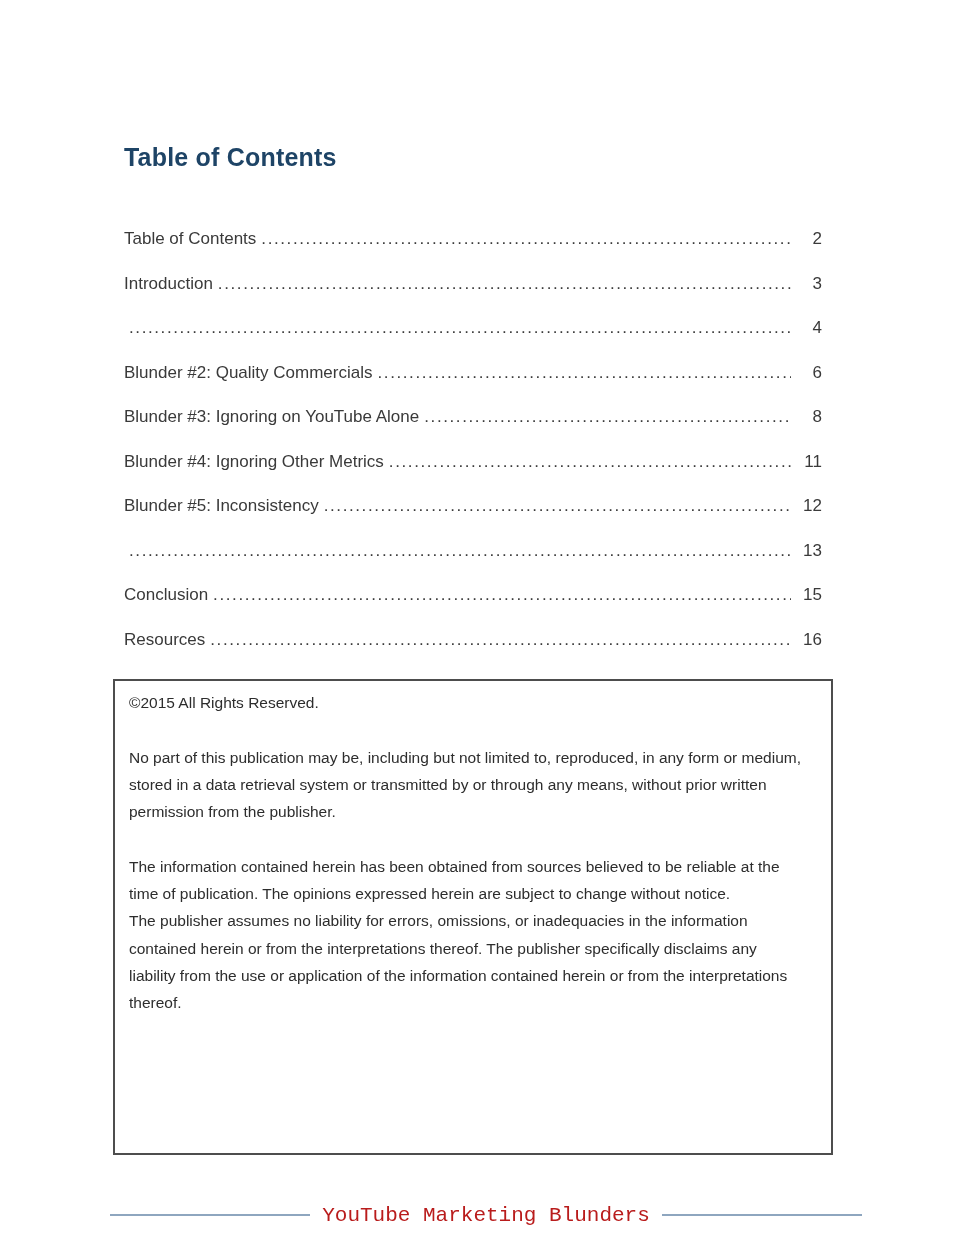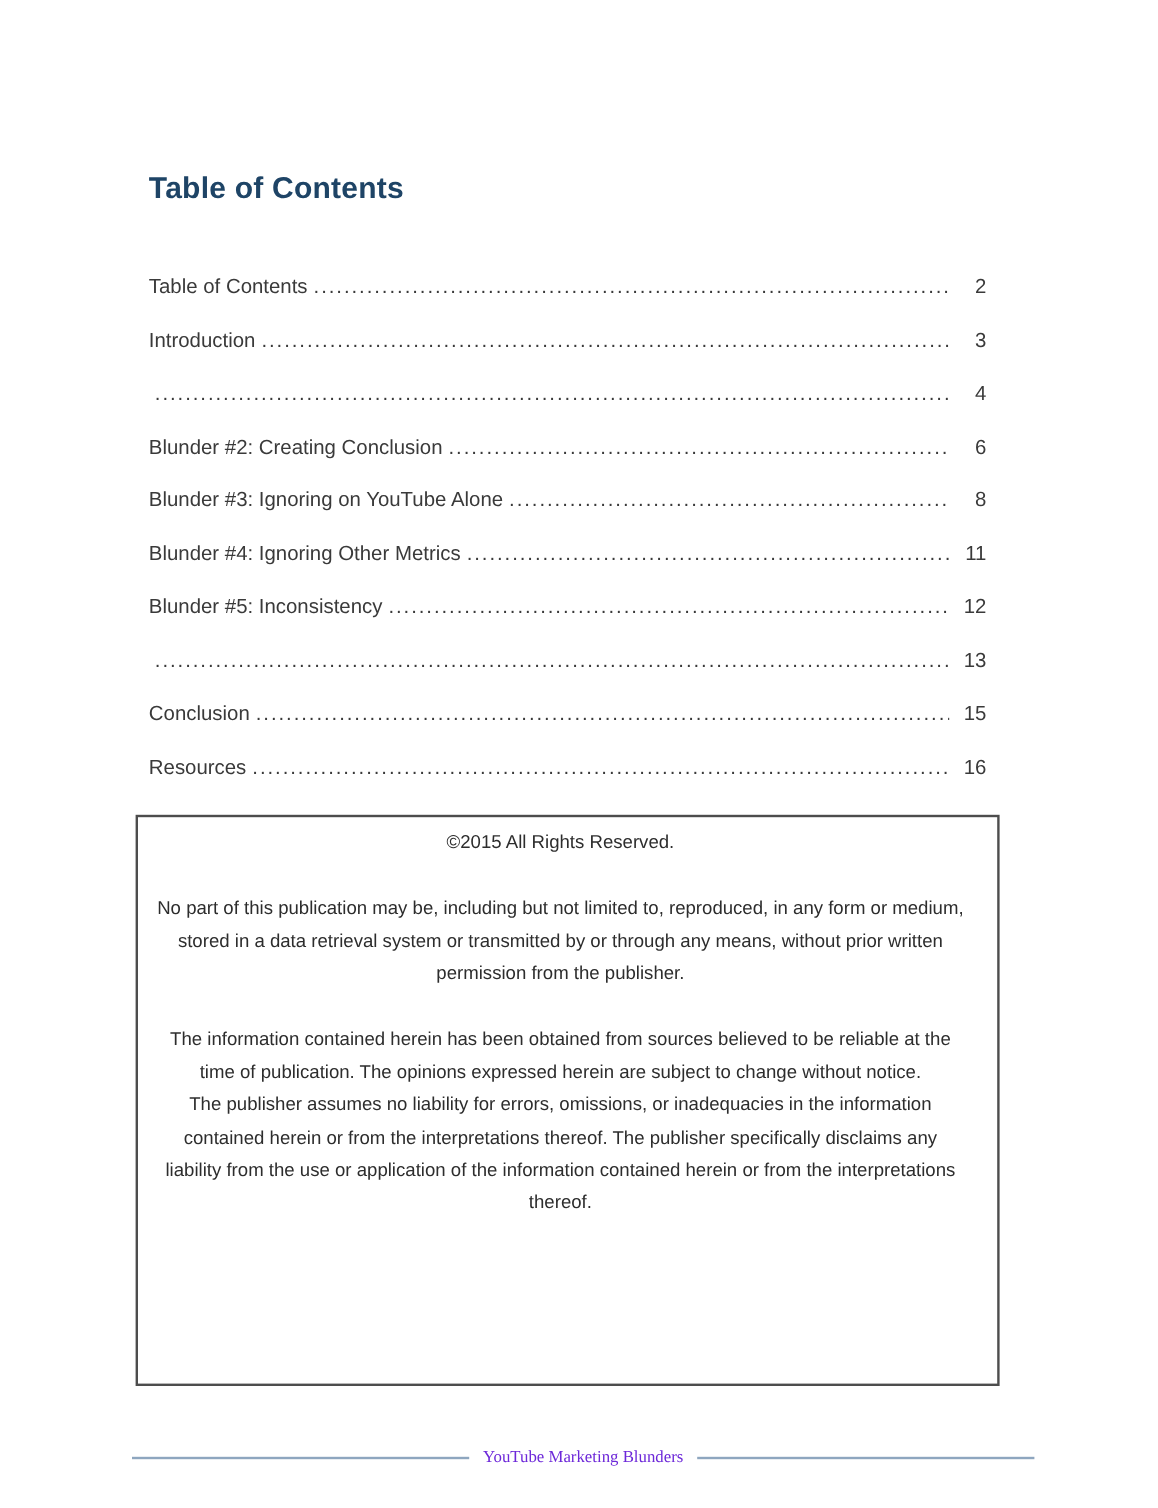--- a/index.html
+++ b/index.html
@@ -71,44 +71,44 @@
     top: 679px;
     width: 720px;
     height: 476px;
     border: 2px solid #4d4d4d;
     padding: 8px 26px 0 14px;
     font-size: 15.5px;
     line-height: 27.3px;
     color: #2d2d2d;
     overflow: hidden;
   }
-  .copyright-box p { margin: 0 0 27.3px 0; text-align: center; }
+  .copyright-box p { margin: 0 0 27.3px 0; }
   .copyright-box p.no-gap { margin-bottom: 0; }
 
   
   .page-footer {
     position: absolute;
     left: 110px;
     top: 1198px;
     width: 752px;
     height: 34px;
     display: flex;
     align-items: center;
   }
   .footer-rule {
     flex: 1 1 auto;
     height: 2px;
     background: #8ea6bf;
   }
   .footer-title {
     flex: 0 0 auto;
     padding: 0 12px;
-    font-family: Liberation Serif, serif;
-    font-size: 14px;
-    color: #6d28d9;
+    font-family: Liberation Mono, monospace;
+    font-size: 21px;
+    color: #b91c1c;
     white-space: nowrap;
   }
 </style>
 </head>
 <body>
 
 <div class="page">
 
   <h1 class="doc-heading">Table of Contents</h1>
 
@@ -121,21 +121,21 @@
     <div class="toc-row">
       <span class="toc-label">Introduction</span>
       <span class="toc-dots"></span>
       <span class="toc-page">3</span>
     </div>
     <div class="toc-row">
       <span class="toc-dots"></span>
       <span class="toc-page">4</span>
     </div>
     <div class="toc-row">
-      <span class="toc-label">Blunder #2: Creating Conclusion</span>
+      <span class="toc-label">Blunder #2: Quality Commercials</span>
       <span class="toc-dots"></span>
       <span class="toc-page">6</span>
     </div>
     <div class="toc-row">
       <span class="toc-label">Blunder #3: Ignoring on YouTube Alone</span>
       <span class="toc-dots"></span>
       <span class="toc-page">8</span>
     </div>
     <div class="toc-row">
       <span class="toc-label">Blunder #4: Ignoring Other Metrics</span>

